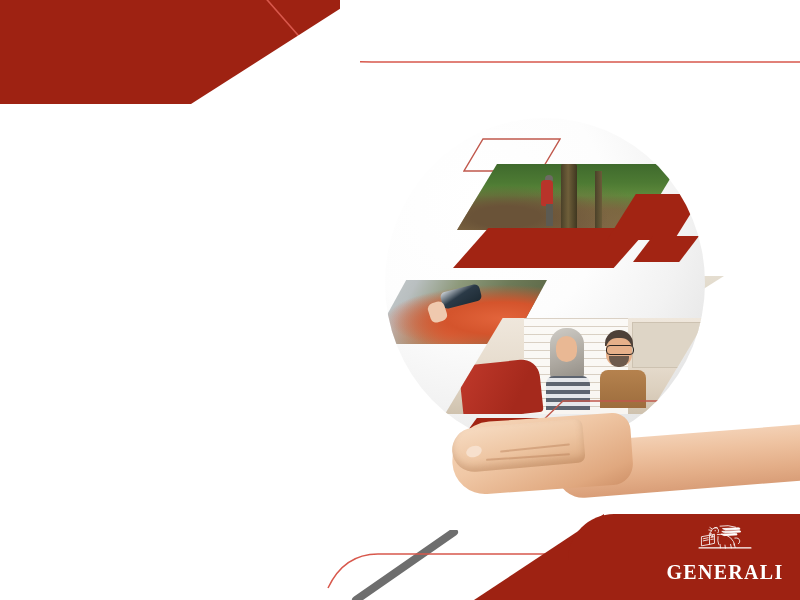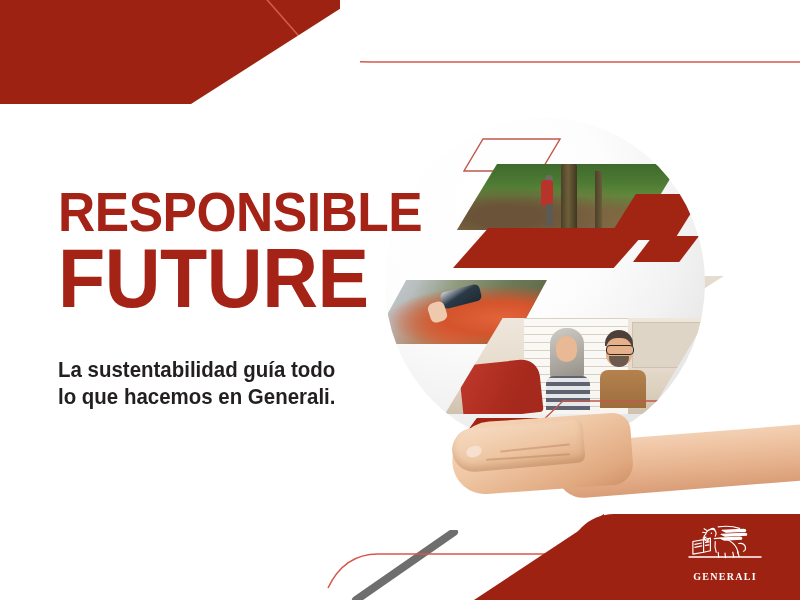--- a/index.html
+++ b/index.html
@@ -403,45 +403,39 @@
     z-index: 9;
     display: flex;
     flex-direction: column;
     align-items: center;
     justify-content: flex-end;
   }
   .logo-mark { width: 82px; height: 38px; display: block; }
   .logo-word {
     margin-top: 12px;
     font-family: "Liberation Serif", serif;
-    font-size: 10px;
+    font-size: 20px;
     font-weight: bold;
     letter-spacing: 1.3px;
     color: #ffffff;
     line-height: 1;
   }
 </style>
 </head>
 <body>
 
 <div id="slide">
 
   <div class="corner-tl"></div>
   <div class="corner-tl-wedge"></div>
 
   <svg class="hairline-top" viewBox="0 0 560 70" preserveAspectRatio="none">
     <path d="M560,62 L120,62 Q70,62 52,42 L10,-6" fill="none" stroke="#D8584C" stroke-width="1.6"></path>
   </svg>
 
-  <div class="text-block">
-    <div class="headline-1">RESPONSIBLE</div>
-    <div class="headline-2">FUTURE</div>
-    <div class="subhead">La sustentabilidad guía todo
-lo que hacemos en Generali.</div>
-  </div>
 
   <div class="beige-wing"></div>
 
   <div class="sphere-wrap">
     <div class="sphere">
 
       <svg class="tile tile-outline-top" viewBox="0 0 98 34" preserveAspectRatio="none">
         <path d="M20,1 L97,1 L78,33 L1,33 Z" fill="none" stroke="#C0584C" stroke-width="1.4"></path>
       </svg>
 

